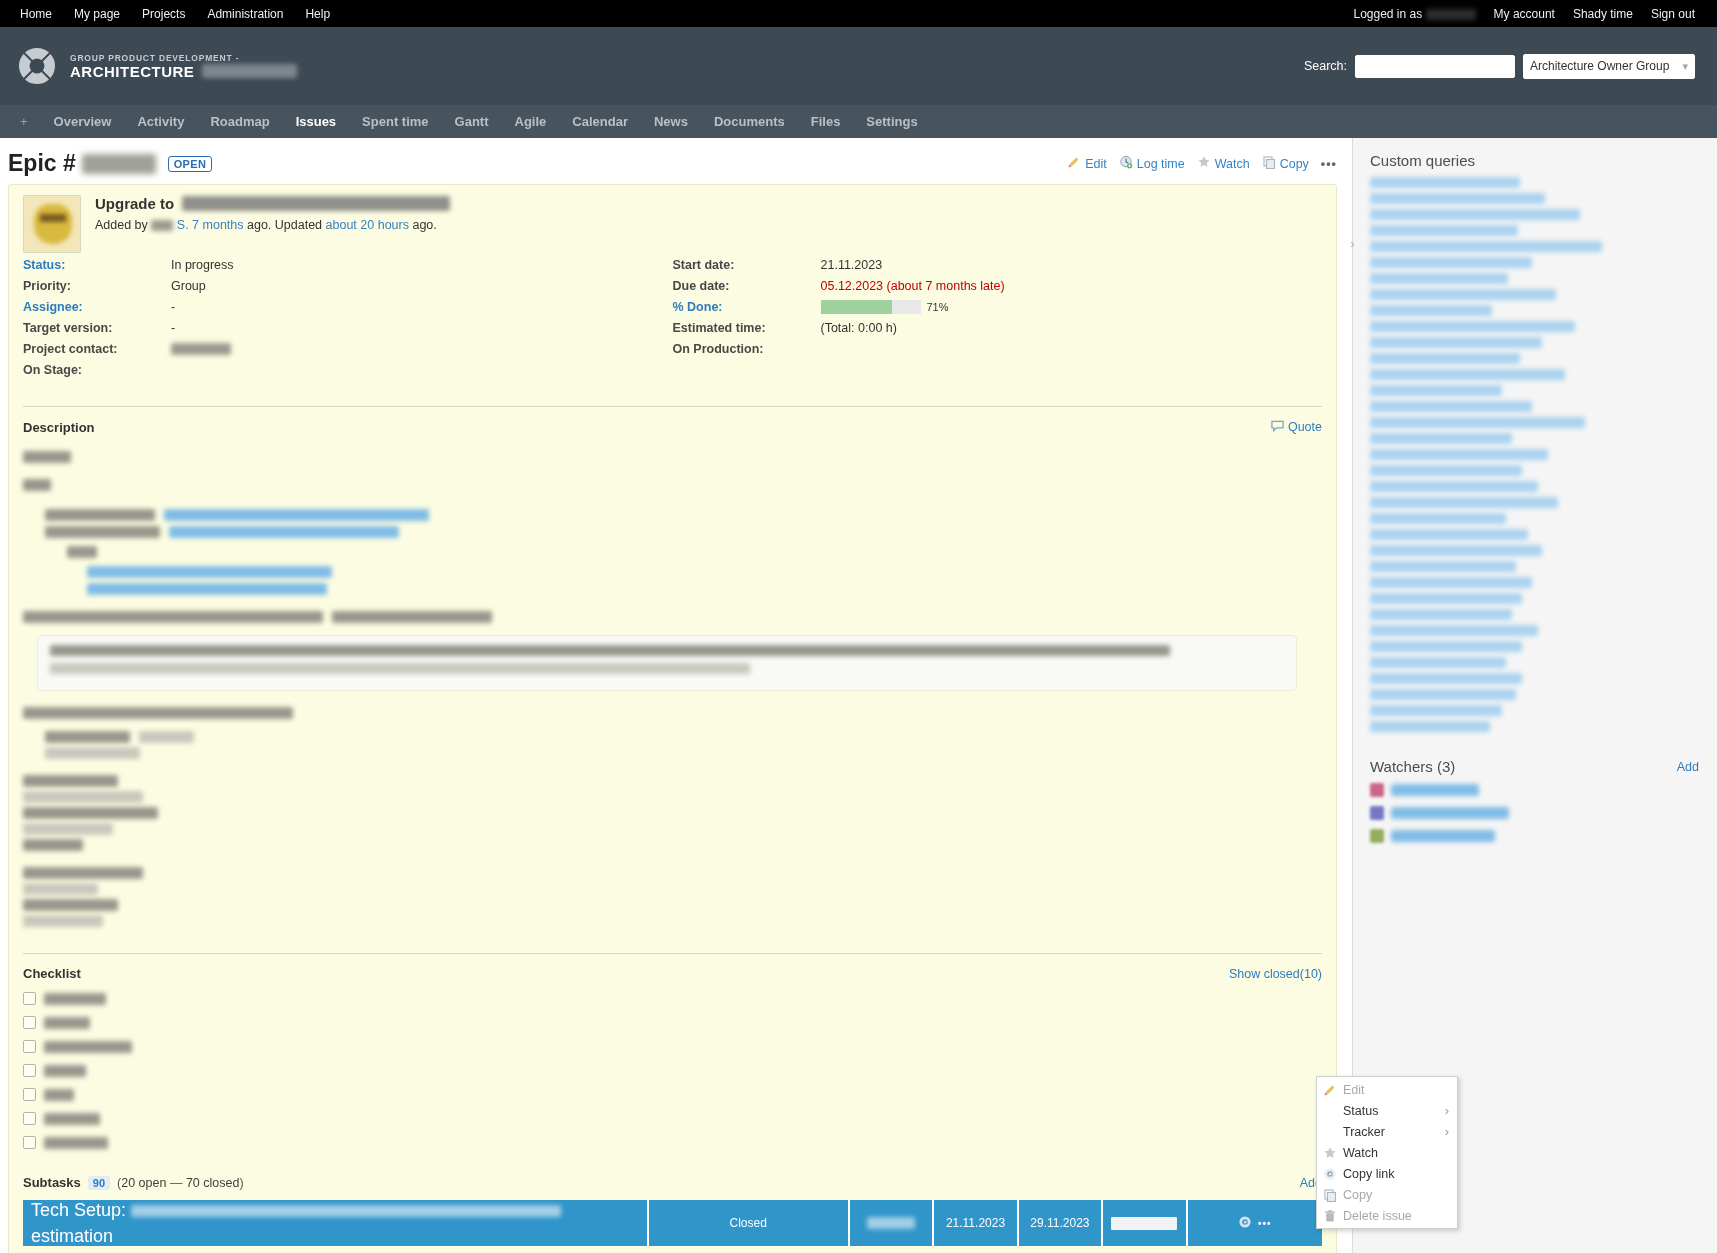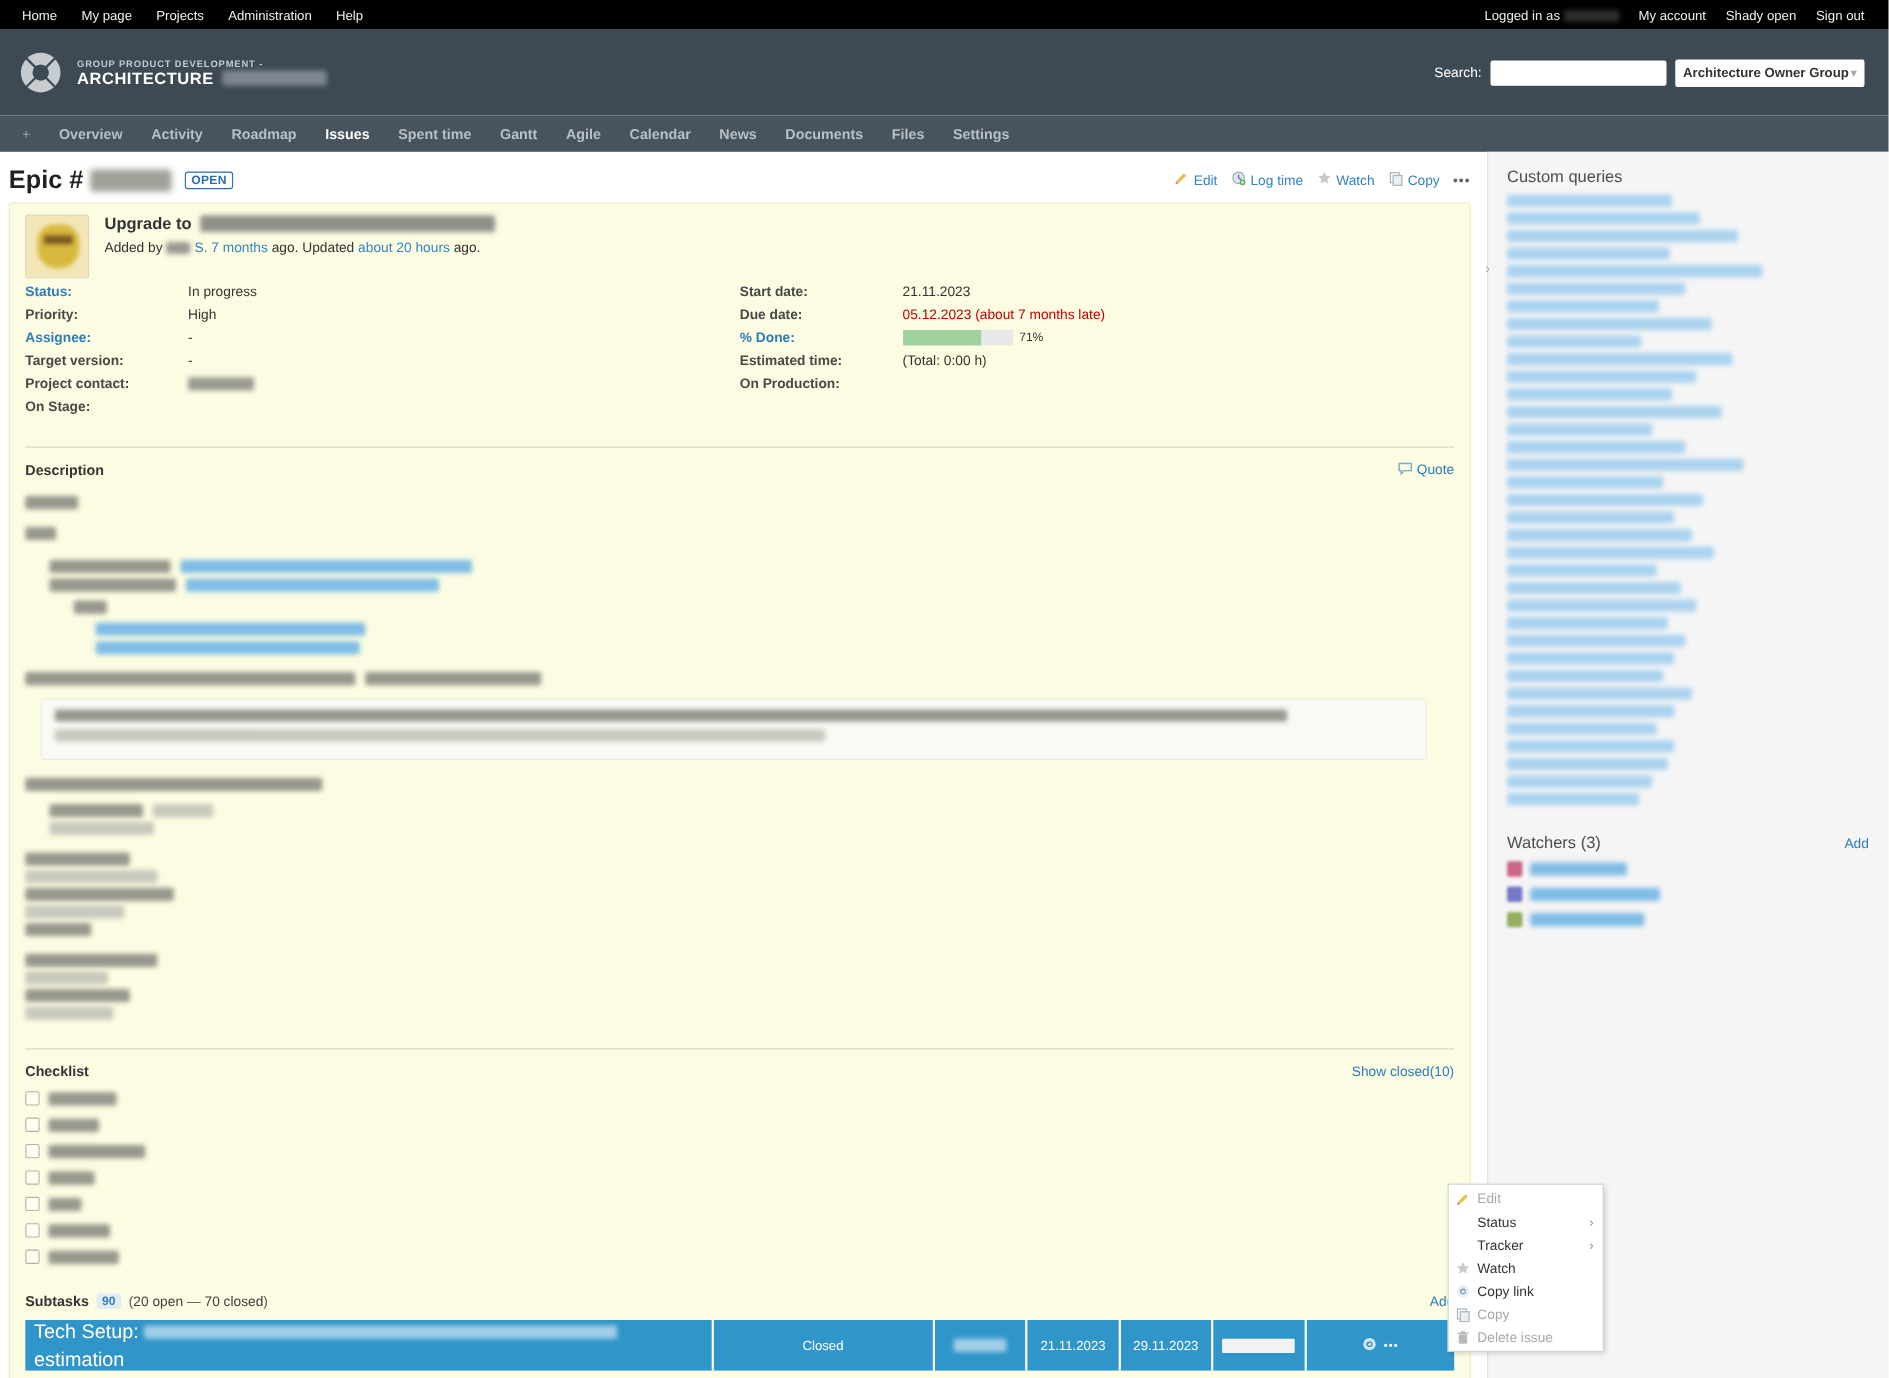--- a/index.html
+++ b/index.html
@@ -16,21 +16,21 @@
 
   
   .header { height:78px; background:#3d4953; display:flex; align-items:center; justify-content:space-between; padding:0 22px 0 16px; }
   .brand { display:flex; align-items:center; gap:12px; }
   .logo { width:42px; height:42px; }
   .brand-eyebrow { color:#c6ccd1; font-size:8.5px; letter-spacing:0.8px; font-weight:bold; }
   .brand-name { color:#fff; font-size:15px; font-weight:bold; letter-spacing:0.5px; display:flex; align-items:center; gap:8px; }
   .brand-name .chip { width:95px; height:14px; background:#7e8790; }
   .searchbox { display:flex; align-items:center; gap:8px; color:#fff; font-size:12.5px; }
   .searchbox input { width:160px; height:23px; border:1px solid #fff; border-radius:2px; background:#fff; padding:0 6px; font-size:12px; font-family:inherit; }
-  .scope-select { width:172px; height:25px; background:#fff; border:1px solid #fff; border-radius:2px; display:flex; align-items:center; justify-content:space-between; padding:0 6px; color:#333; font-size:12px; cursor:pointer;font-weight:bold; }
+  .scope-select { width:172px; height:25px; background:#fff; border:1px solid #fff; border-radius:2px; display:flex; align-items:center; justify-content:space-between; padding:0 6px; color:#333; font-size:12px; cursor:pointer; }
   .scope-select .caret { color:#9aa; font-size:11px; }
 
   
   .mainnav { height:33px; background:#47535d; display:flex; align-items:center; gap:26px; padding:0 20px; font-size:13px; font-weight:bold; }
   .mainnav .plus { color:#9aa2a9; font-weight:normal; cursor:pointer; }
   .navtab { color:#b9c0c6; text-decoration:none; cursor:pointer; }
   .navtab.active { color:#fff; }
 
   
   .page { display:flex; height:1115px; }
@@ -137,21 +137,21 @@
       <a class="toplink">Administration</a>
       <a class="toplink">Help</a>
     </div>
   <div class="topbar-right">
     <span>
       <span>Logged in as</span>
       <span class="chip dark"></span>
     </span>
     <span id="topRightLinks" style="display:flex;gap:18px;">
         <a class="toplink">My account</a>
-        <a class="toplink">Shady open</a>
+        <a class="toplink">Shady time</a>
         <a class="toplink">Sign out</a>
       </span>
   </div>
 </div>
 
 <div class="header">
   <div class="brand">
     <svg class="logo" viewBox="0 0 42 42">
       <g fill="#c7ccd1">
         <path d="M21 3 a18 18 0 0 1 12 4.6 l-7.5 7.5 a8 8 0 0 0 -9 0 L9 7.6 A18 18 0 0 1 21 3z" transform="rotate(0 21 21)"></path>
@@ -261,21 +261,21 @@
       </div>
 
       <div class="attrs">
         <div class="attr-col" id="attrsLeft">
             <div class="attr-row">
               <span class="attr-label linkish">Status:</span>
               <span class="attr-value">In progress</span>
             </div>
             <div class="attr-row">
               <span class="attr-label">Priority:</span>
-              <span class="attr-value">High</span>
+              <span class="attr-value">Group</span>
             </div>
             <div class="attr-row">
               <span class="attr-label linkish">Assignee:</span>
               <span class="attr-value">-</span>
             </div>
             <div class="attr-row">
               <span class="attr-label">Target version:</span>
               <span class="attr-value">-</span>
             </div>
             <div class="attr-row">

